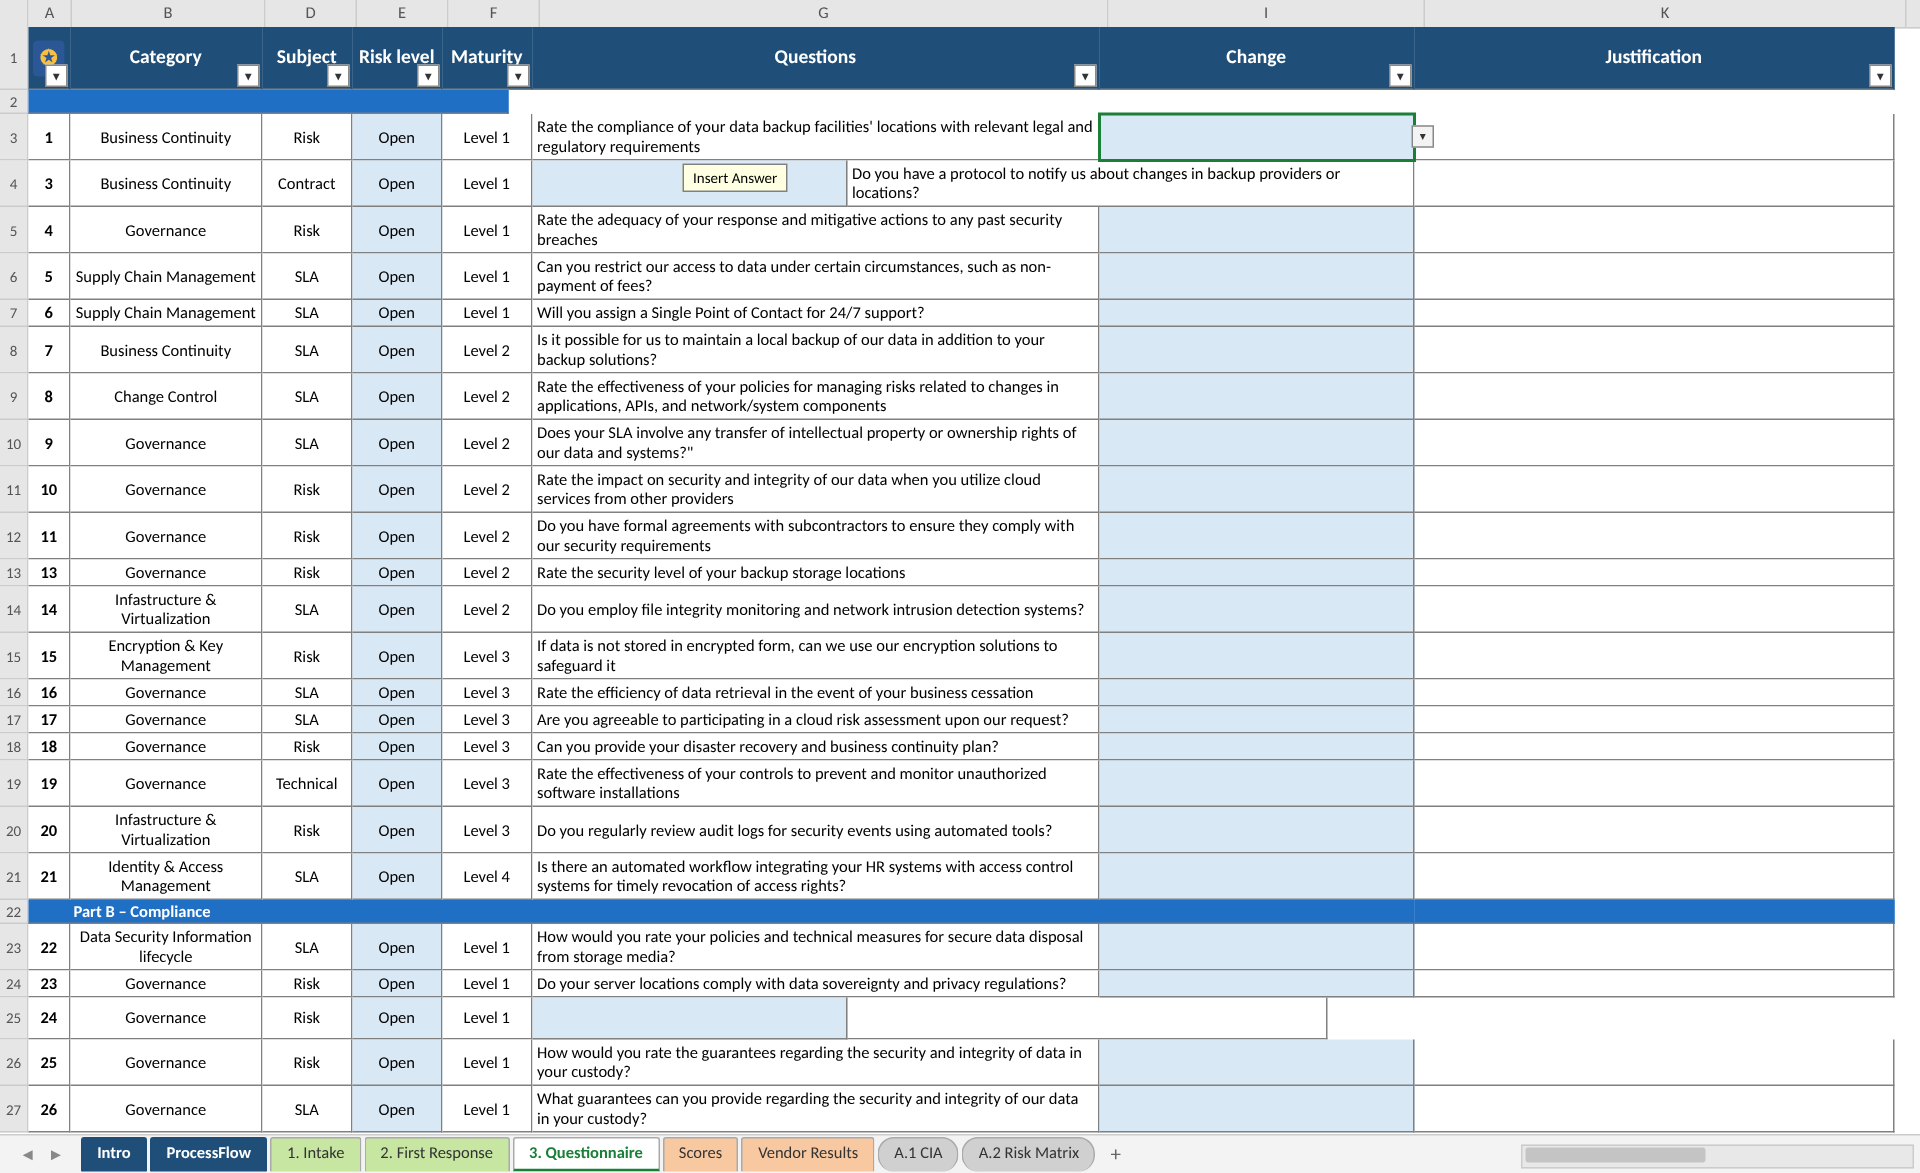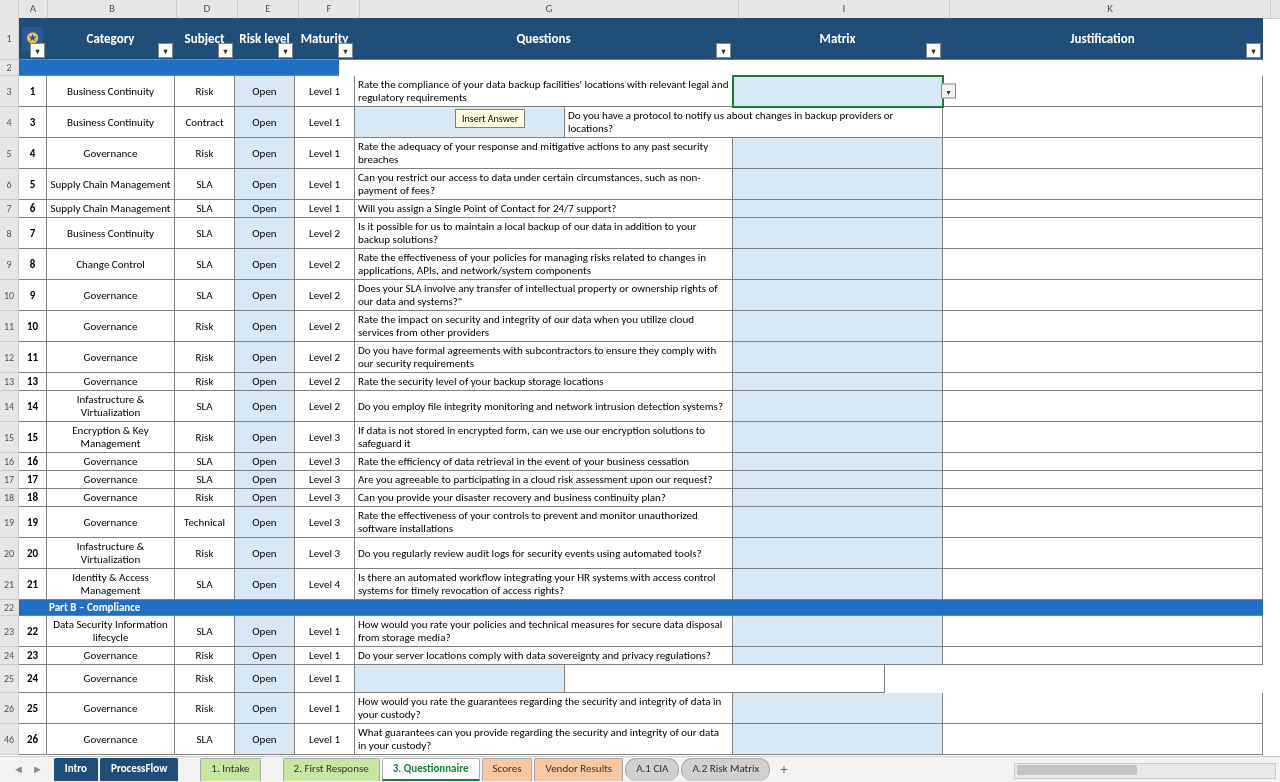--- a/index.html
+++ b/index.html
@@ -40,21 +40,21 @@
   .selected{outline:2px solid #1a7f37;outline-offset:-1px;}
   .dd{position:absolute;right:-14px;top:50%;transform:translateY(-50%);width:13px;height:13px;background:#f3f3f3;border:1px solid #888;font-size:8px;display:flex;align-items:center;justify-content:center;color:#333;}
   
   .tooltip{position:absolute;left:100px;top:2px;background:#ffffe1;border:1px solid #808080;padding:2px 6px;font-size:10px;color:#000;white-space:nowrap;z-index:5;}
   
   .tabs-bar{position:absolute;left:0;right:0;bottom:0;height:25px;background:#f3f3f3;border-top:1px solid #ccc;display:flex;align-items:center;padding-left:10px;gap:0;}
   .tab-nav{display:flex;gap:2px;margin-right:8px;color:#888;}
   .tab-nav span{padding:0 3px;cursor:pointer;}
   .tab{padding:3px 10px;border:1px solid #aaa;border-bottom:none;margin-right:2px;border-radius:2px 2px 0 0;font-size:11px;cursor:pointer;line-height:14px;}
   .tab.dark{background:#1f4e79;color:#fff;border-color:#1f4e79;font-weight:bold;}
-  .tab.green{background:#c6e6a2;color:#333;margin-left:20px;}
+  .tab.green{background:#c6e6a2;color:#333;}
   .tab.active{background:#fff;color:#1a7f37;font-weight:bold;border-bottom:2px solid #1a7f37;}
   .tab.orange{background:#f8c9a0;color:#333;}
   .tab.grey{background:#d0d0d0;color:#333;border-radius:11px;}
   .tab.add{background:transparent;border:none;color:#666;font-size:14px;padding:0 8px;}
   .scroll-h{position:absolute;right:4px;bottom:3px;width:260px;height:14px;background:#e8e8e8;border:1px solid #ccc;}
   .scroll-h .thumb{position:absolute;left:2px;top:1px;width:120px;height:10px;background:#c4c4c4;border-radius:2px;}
 </style>
 </head>
 <body>
 <div class="sheet">
@@ -92,21 +92,21 @@
         </div>
   <div class="cell c-F">
           <span>Maturity</span>
           <div class="filter-btn">▾</div>
         </div>
   <div class="cell c-G">
           <span>Questions</span>
           <div class="filter-btn">▾</div>
         </div>
   <div class="cell c-I">
-          <span>Matrix</span>
+          <span>Change</span>
           <div class="filter-btn">▾</div>
         </div>
   <div class="cell c-K">
           <span>Justification</span>
           <div class="filter-btn">▾</div>
         </div>
 </div>
 <div class="row section">
   <div class="rn">2</div>
   <div class="cell c-K"></div>
@@ -366,21 +366,21 @@
     <div class="cell c-A">25</div>
     <div class="cell c-B">Governance</div>
     <div class="cell c-D">Risk</div>
     <div class="cell c-E">Open</div>
     <div class="cell c-F">Level 1</div>
     <div class="cell c-G">How would you rate the guarantees regarding the security and integrity of data in your custody?</div>
     <div class="cell c-I"></div>
     <div class="cell c-K"></div>
   </div>
   <div class="row" style="min-height:28px">
-    <div class="rn">46</div>
+    <div class="rn">27</div>
     <div class="cell c-A">26</div>
     <div class="cell c-B">Governance</div>
     <div class="cell c-D">SLA</div>
     <div class="cell c-E">Open</div>
     <div class="cell c-F">Level 1</div>
     <div class="cell c-G">What guarantees can you provide regarding the security and integrity of our data in your custody?</div>
     <div class="cell c-I"></div>
     <div class="cell c-K"></div>
   </div>
 

